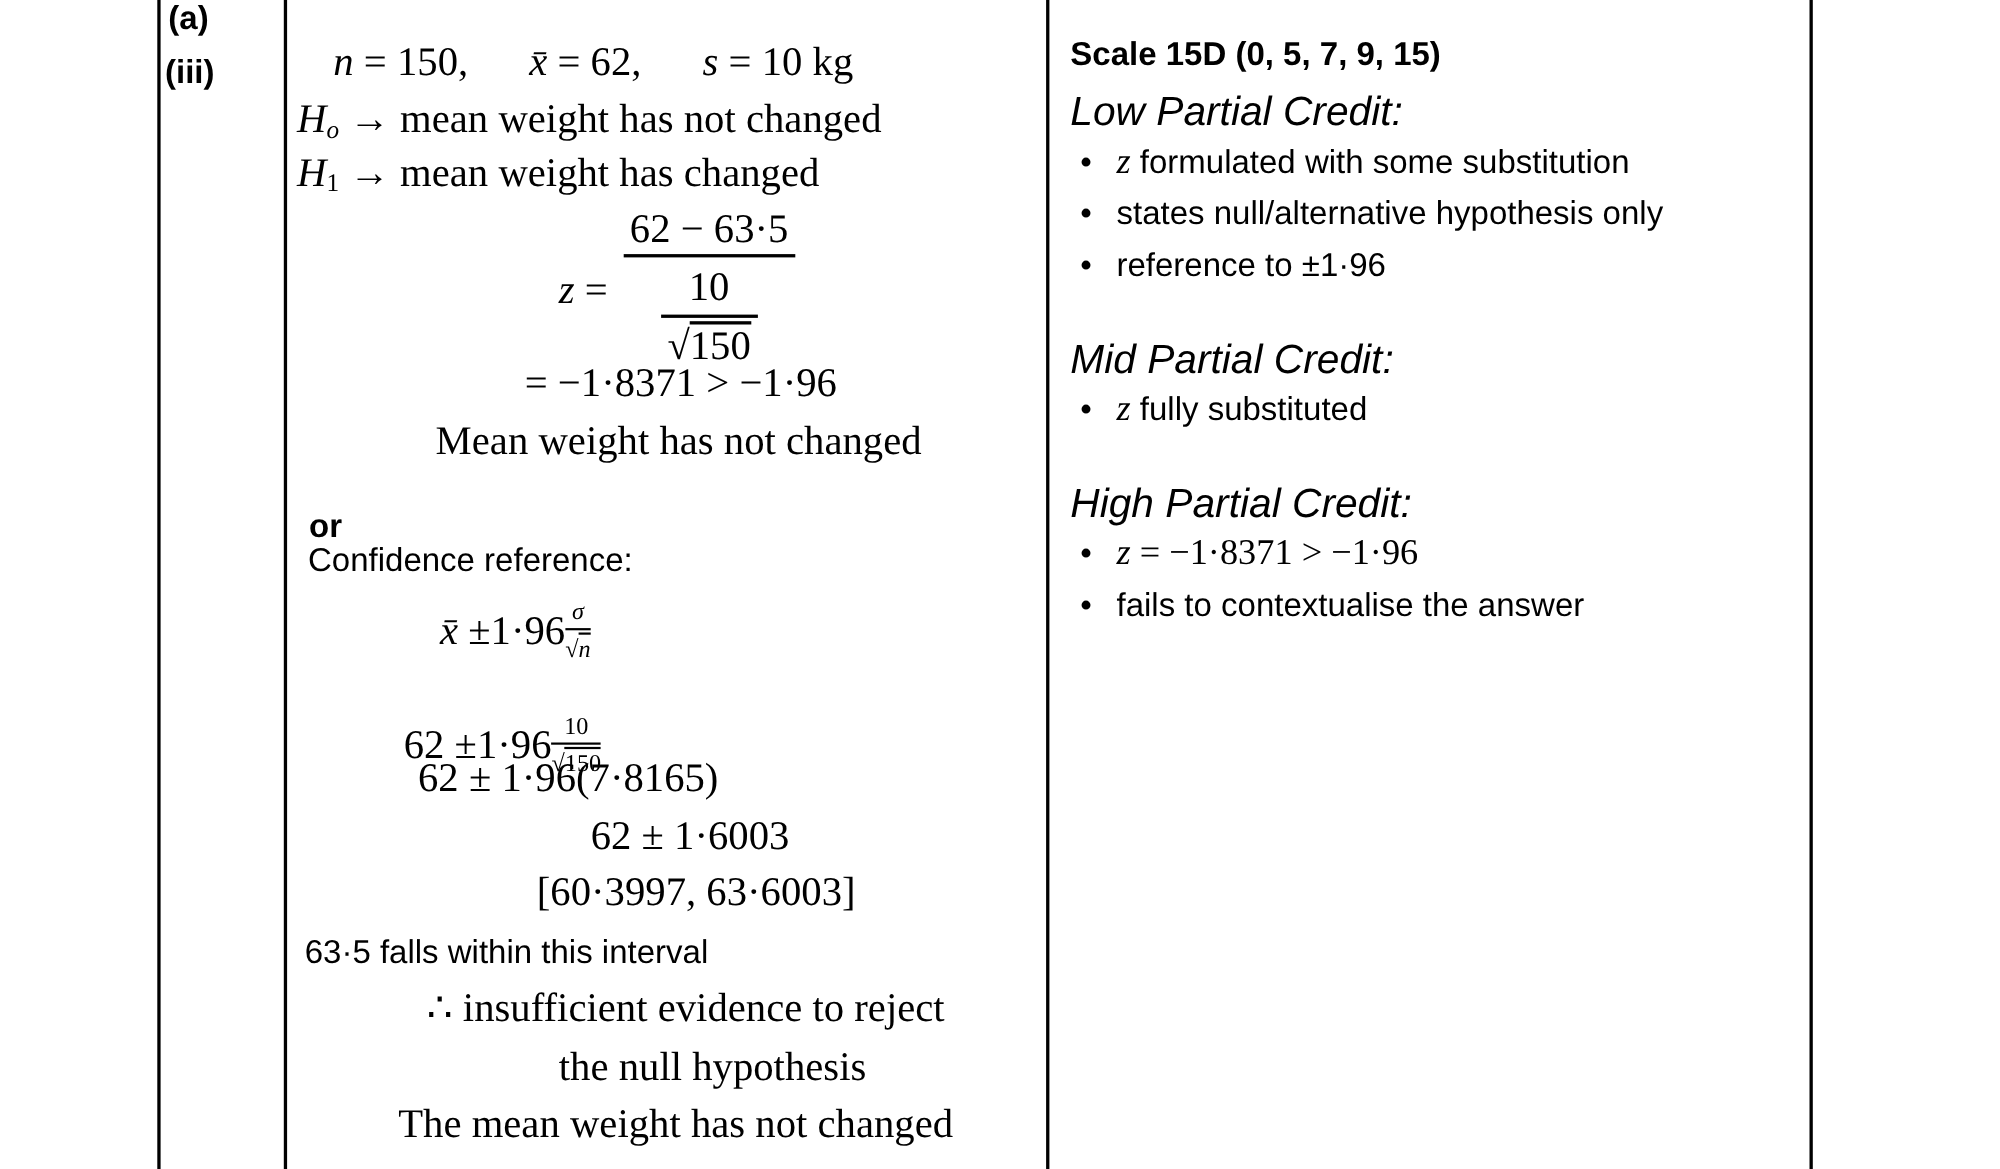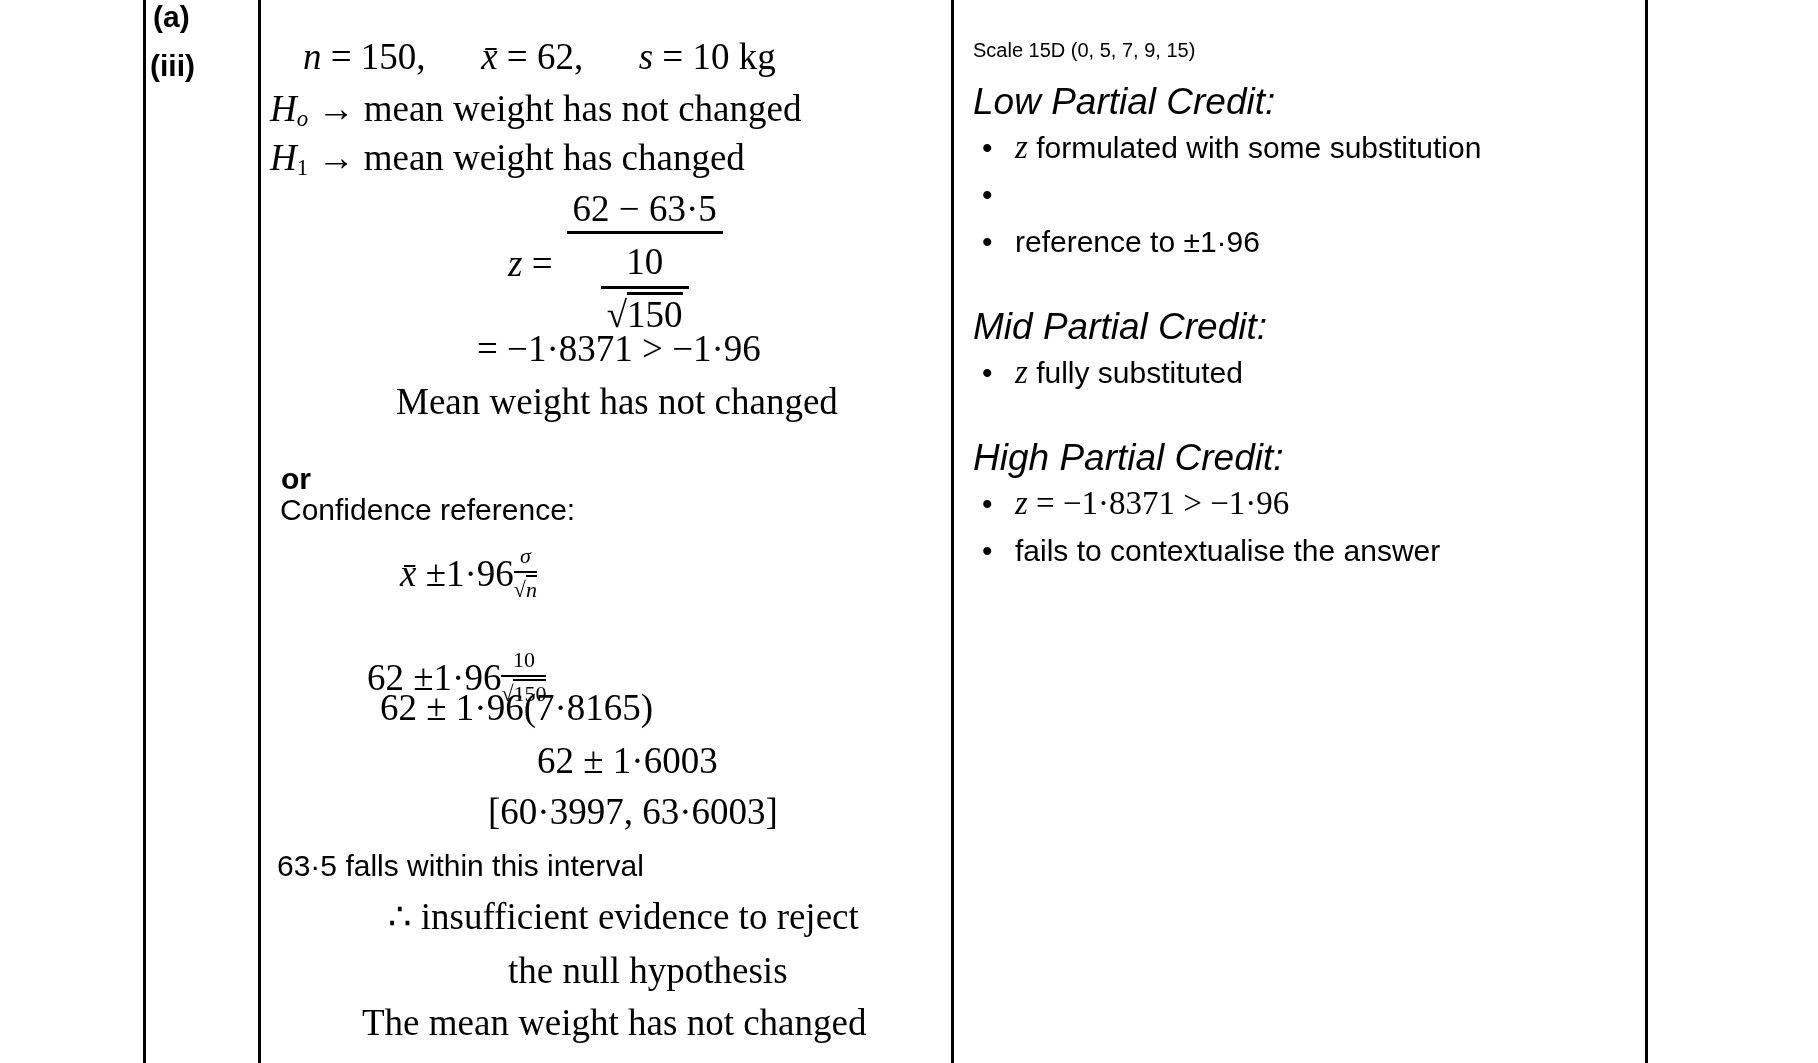--- a/index.html
+++ b/index.html
@@ -37,21 +37,21 @@
 
   
   .cirow{position:absolute;display:flex;align-items:center;}
   .sfrac{display:inline-flex;flex-direction:column;align-items:center;
          font-family:"Liberation Serif","DejaVu Serif",serif;font-size:22px;line-height:1.12;}
   .sfrac .fbar{border-top-width:2px;margin:2px 0;}
   .sfrac .ovl{border-top-width:2px;}
 
   
   .mk{position:absolute;left:973px;top:30px;width:665px;}
-  .mk-title{font-weight:normal;font-size:20px;line-height:40px;margin:0 0 10px 0;}
+  .mk-title{font-weight:bold;font-size:30px;line-height:40px;margin:0 0 10px 0;}
   .mk-sec{margin-top:0;}
   .mk-sec + .mk-sec{margin-top:40px;}
   .mk-head{font-style:italic;font-size:37px;line-height:44px;}
   .mk-b{display:flex;align-items:baseline;font-size:30px;line-height:47px;}
   .mk-dot{flex:none;width:42px;padding-left:9px;box-sizing:border-box;}
   .mk-b .sg-ser{font-size:33px;}
 </style>
 </head>
 <body>
 
@@ -116,20 +116,21 @@
   <div class="mk-title">Scale 15D (0, 5, 7, 9, 15)</div>
   <div id="mk-sections">
       <div class="mk-sec">
         <div class="mk-head">Low Partial Credit:</div>
         <div class="mk-b">
           <span class="mk-dot">•</span>
           <span><span class="sg-i sg-ser">z</span><span> formulated with some substitution</span></span>
         </div>
         <div class="mk-b">
           <span class="mk-dot">•</span>
+          <span><span>states null/alternative hypothesis only</span></span>
         </div>
         <div class="mk-b">
           <span class="mk-dot">•</span>
           <span><span>reference to ±1·96</span></span>
         </div>
       </div>
       <div class="mk-sec">
         <div class="mk-head">Mid Partial Credit:</div>
         <div class="mk-b">
           <span class="mk-dot">•</span>

